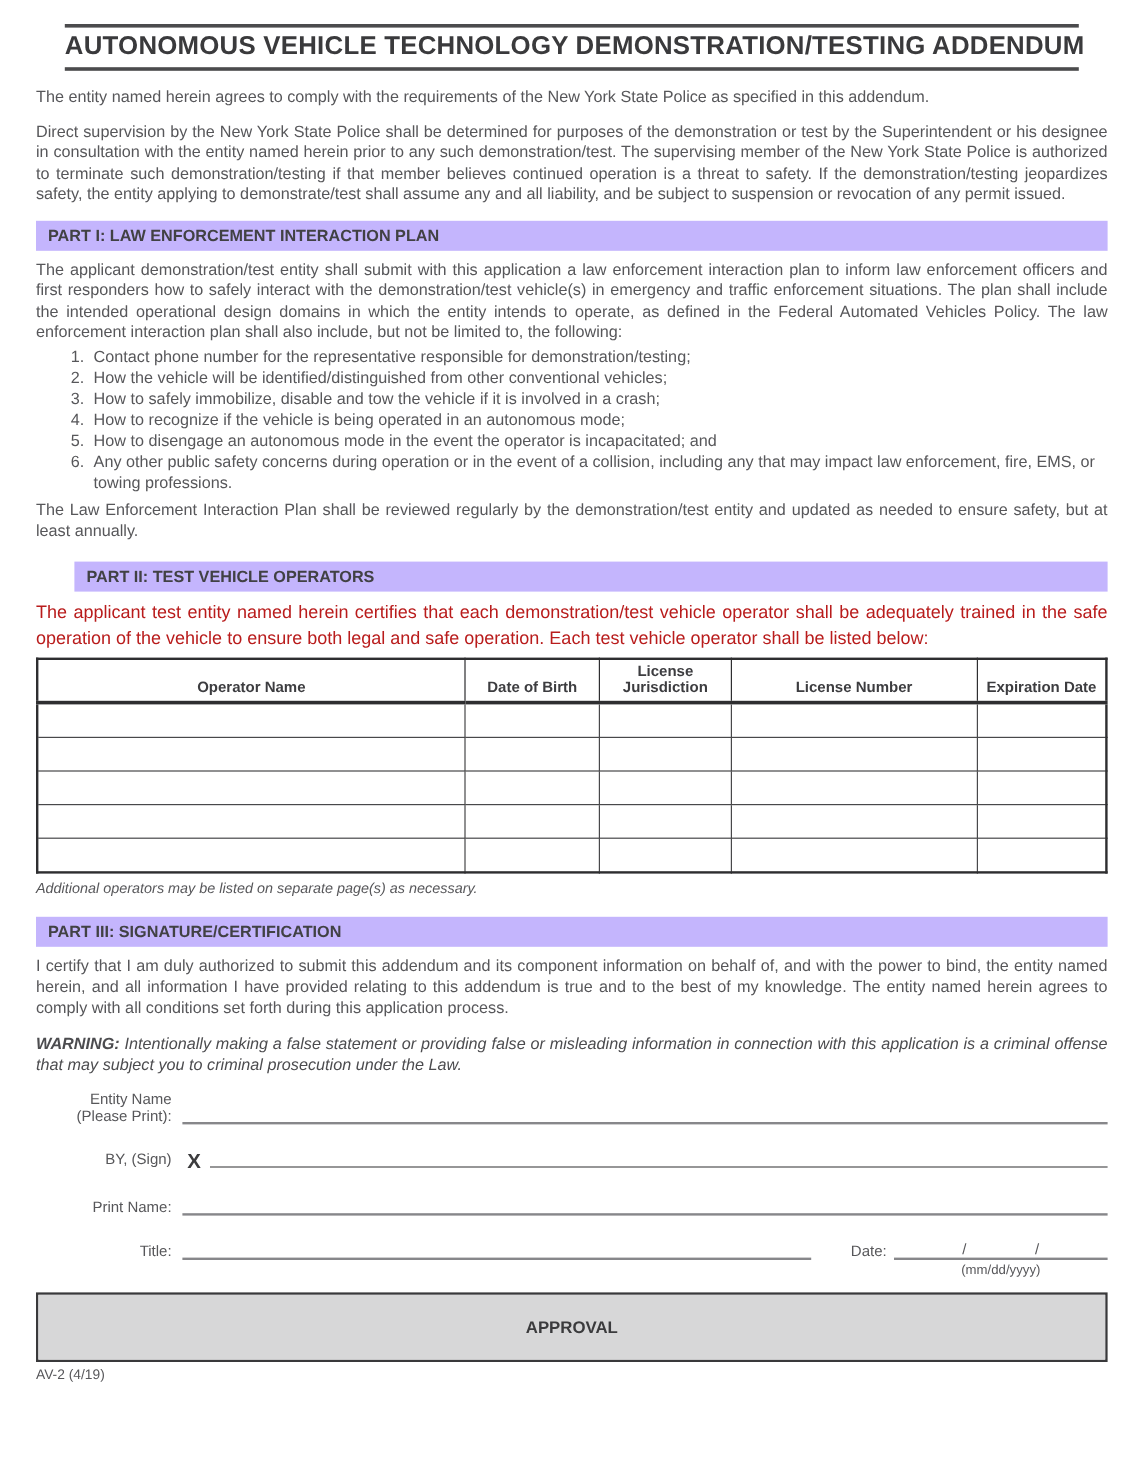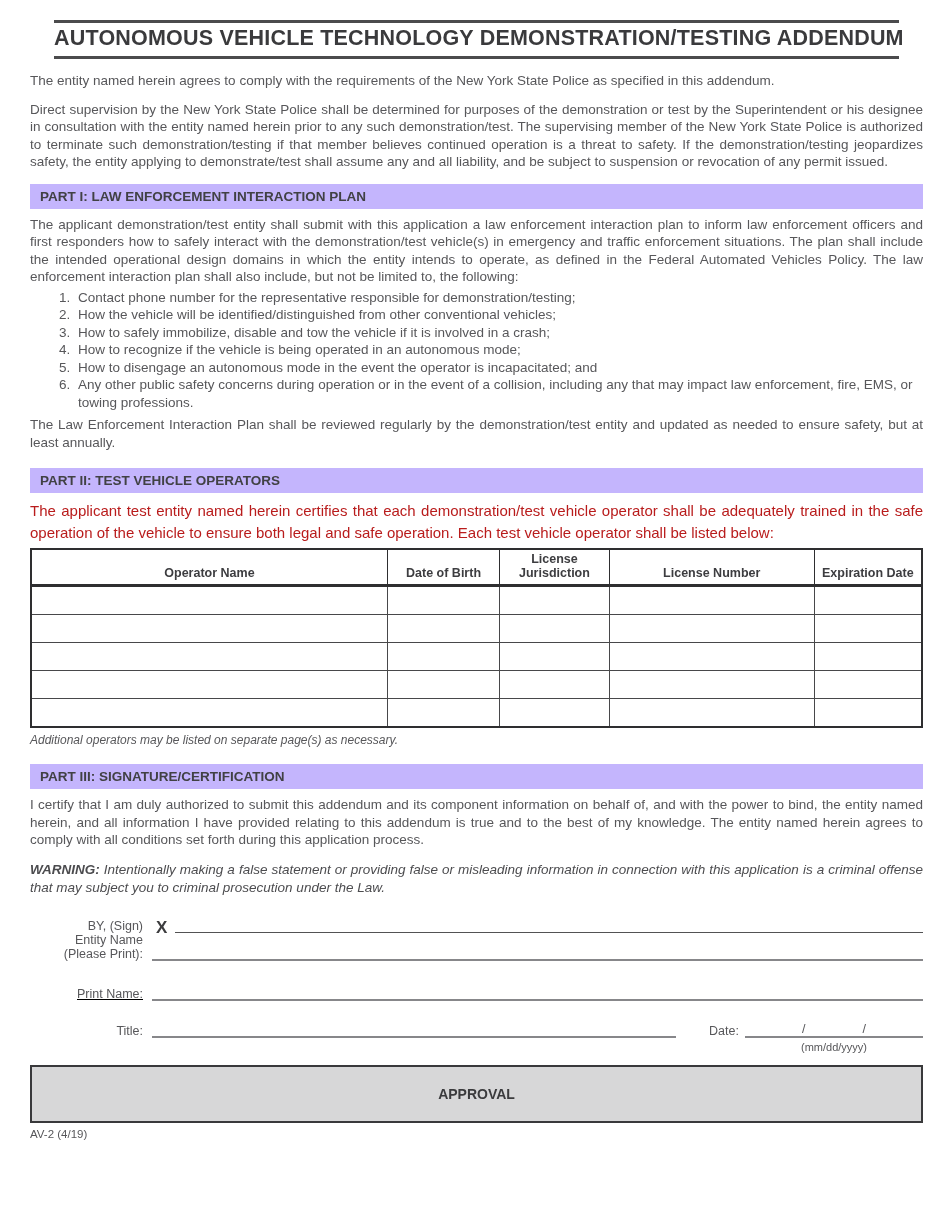--- a/index.html
+++ b/index.html
@@ -66,21 +66,21 @@
   .sig-block { margin-top:12px; }
   .sig-row { display:flex; align-items:flex-end; }
   .sig-label {
     flex:none; width:122px; box-sizing:border-box;
     text-align:right; padding-right:9px;
     font-size:12.5px; line-height:14px; color:#57575a;
   }
   .sig-line { flex:1; border-bottom:2px solid #87878a; height:1px; }
   .sig-line.thin { border-bottom:1px solid #525254; }
   .row-sign  { margin-top:21px; }
-  .row-print { margin-top:26px;text-decoration:underline; }
+  .row-print { margin-top:26px; }
   .row-title { margin-top:21px; }
   .sign-x {
     font-weight:bold; font-size:17px; color:#3c3c3e;
     margin:0 8px 0 4px; line-height:15px; position:relative; top:2px;
   }
   .title-line { flex:none; width:524px; margin-right:33px; }
   .date-group { display:flex; align-items:flex-end; flex:1; }
   .date-label { font-size:12.5px; color:#57575a; padding-right:6px; line-height:14px; }
   .date-line {
     flex:1; border-bottom:2px solid #87878a;
@@ -129,21 +129,21 @@
   <ol class="req-list">
     <li>Contact phone number for the representative responsible for demonstration/testing;</li>
     <li>How the vehicle will be identified/distinguished from other conventional vehicles;</li>
     <li>How to safely immobilize, disable and tow the vehicle if it is involved in a crash;</li>
     <li>How to recognize if the vehicle is being operated in an autonomous mode;</li>
     <li>How to disengage an autonomous mode in the event the operator is incapacitated; and</li>
     <li>Any other public safety concerns during operation or in the event of a collision, including any that may impact law enforcement, fire, EMS, or towing professions.</li>
   </ol>
   <p class="body-p justify mt5">The Law Enforcement Interaction Plan shall be reviewed regularly by the demonstration/test entity and updated as needed to ensure safety, but at least annually.</p>
 
-  <div class="part-bar" style="margin-top:17px;">
+  <div class="part-bar" style="margin-top:17px;margin-left:32px;">
     <span>PART II: TEST VEHICLE OPERATORS</span>
   </div>
   <p class="part2-intro">The applicant test entity named herein certifies that each demonstration/test vehicle operator shall be adequately trained in the safe operation of the vehicle to ensure both legal and safe operation. Each test vehicle operator shall be listed below:</p>
 
   <table class="operators-table">
     <colgroup>
       <col style="width:40%">
         <col style="width:12.6%">
         <col style="width:12.3%">
         <col style="width:23%">
@@ -200,32 +200,32 @@
 
   <div class="part-bar" style="margin-top:17px;">
     <span>PART III: SIGNATURE/CERTIFICATION</span>
   </div>
   <p class="body-p justify mt7">I certify that I am duly authorized to submit this addendum and its component information on behalf of, and with the power to bind, the entity named herein, and all information I have provided relating to this addendum is true and to the best of my knowledge. The entity named herein agrees to comply with all conditions set forth during this application process.</p>
   <p class="warning">
     <strong class="warn-label">WARNING:</strong><span> Intentionally making a false statement or providing false or misleading information in connection with this application is a criminal offense that may subject you to criminal prosecution under the Law.</span>
   </p>
 
   <div class="sig-block">
-    <div class="sig-row row-sign">
-      <div class="sig-label">BY, (Sign)</div>
-      <span class="sign-x">X</span>
-      <div class="sig-line thin"></div>
-    </div>
-
     <div class="sig-row">
       <div class="sig-label">
         <div>Entity Name</div>
         <div>(Please Print):</div>
       </div>
       <div class="sig-line"></div>
+    </div>
+
+    <div class="sig-row row-sign">
+      <div class="sig-label">BY, (Sign)</div>
+      <span class="sign-x">X</span>
+      <div class="sig-line thin"></div>
     </div>
 
     <div class="sig-row row-print">
       <div class="sig-label">Print Name:</div>
       <div class="sig-line"></div>
     </div>
 
     <div class="sig-row row-title">
       <div class="sig-label">Title:</div>
       <div class="sig-line title-line"></div>

